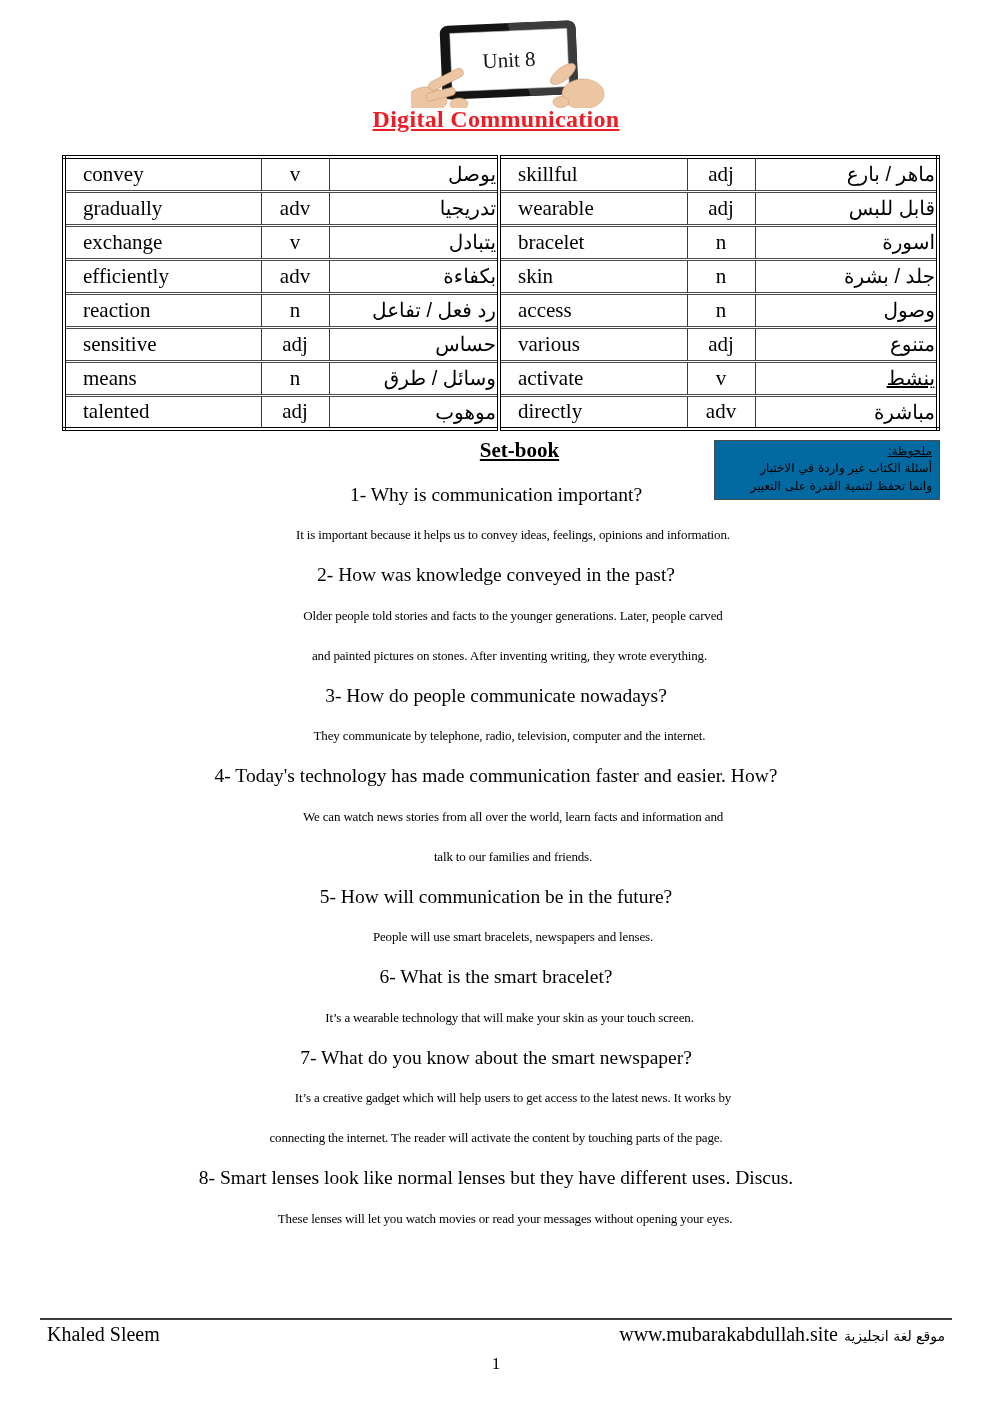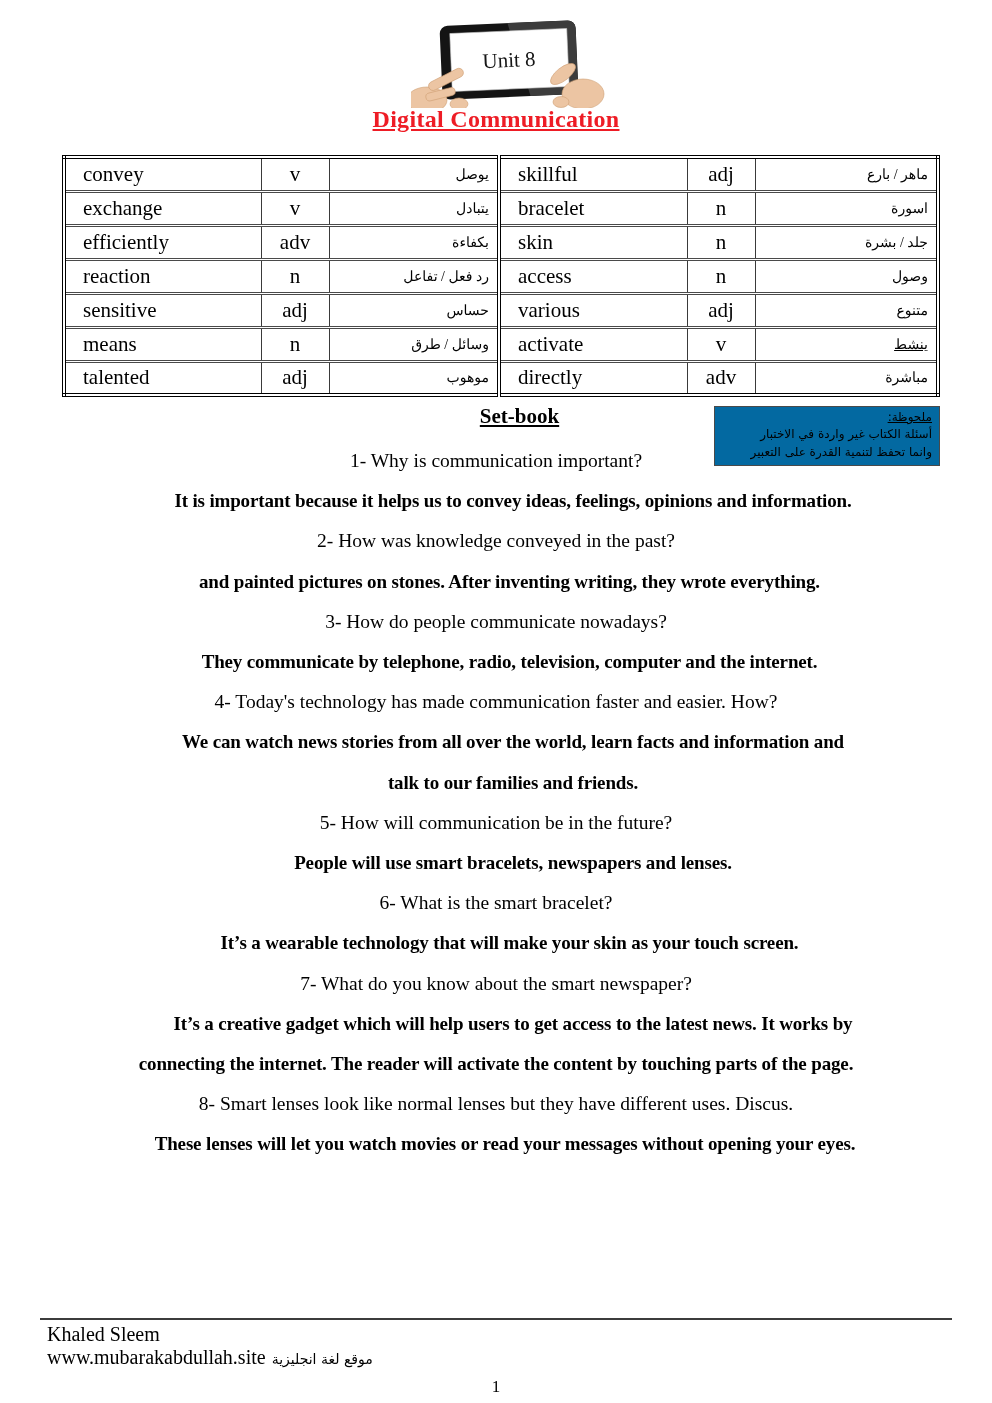--- a/index.html
+++ b/index.html
@@ -41,23 +41,23 @@
     border-right: 1px solid #3a3a3a;
     border-top: 3px double #4a4a4a;
     border-bottom: 3px double #4a4a4a;
     overflow: hidden;
     white-space: nowrap;
     margin-top: 36px;
   }
   table.vocab td.en { font-size: 21px; padding-left: 17px; }
   table.vocab td.pos { font-size: 21px; text-align: center; }
   table.vocab td.ar {
-    font-family: Liberation Serif, serif;
-    font-size: 14px;
-    padding-right: 8px;
+    font-family: Liberation Sans, sans-serif;
+    font-size: 20px;
+    padding-right: 1px;
   }
   table.vocab td.sep { border-left: 4px double #000; }
   .u { text-decoration: underline; }
 
   
   .setbook-row { position: relative; height: 44px; padding-left: 47px; }
   .setbook-title {
     text-align: center;
     padding-top: 7px;
     font-size: 21px;
@@ -76,34 +76,33 @@
     line-height: 1.45;
     z-index: 2;
     background: #0369a1;
   }
   .note-title { text-decoration: underline; }
 
   
   .qa { margin: 0 47px; }
   .qa .line { line-height: 40.2px; white-space: nowrap; text-align: center; }
   .qa .q { font-size: 19.5px; }
-  .qa .a { font-size: 19px; font-weight: bold; letter-spacing: -0.15px; padding-left: 34px; }
+  .qa .a { font-size: 13px; font-weight: normal; letter-spacing: -0.15px; padding-left: 34px; }
   .qa .a.ind-27 { padding-left: 27px; }
   .qa .a.ind-18 { padding-left: 18px; }
   .qa .a.ind-0  { padding-left: 0; }
 
   
   .footer { position: absolute; left: 0; right: 0; top: 1318px; }
   .footer-line { border-top: 2px solid #3c3c3c; margin: 0 40px; }
   .footer-row {
     display: flex;
     justify-content: space-between;
-    align-items: flex-start;
+    align-items: flex-end;
     margin: 3px 47px 0;
-    flex-direction: column;
   }
   .author { font-size: 20px; }
   .site { display: flex; align-items: baseline; gap: 6px; font-size: 20px; }
   .site .ar-label { font-family: "DejaVu Sans", sans-serif; font-size: 14px; }
   .page-num { text-align: center; font-size: 17px; margin-top: 8px; }
 </style>
 </head>
 <body>
 
 <div class="page">
@@ -153,20 +152,28 @@
     <tbody>
       <tr>
         <td class="en">convey</td>
         <td class="pos">v</td>
         <td class="ar" dir="rtl">يوصل</td>
         <td class="en sep">skillful</td>
         <td class="pos">adj</td>
         <td class="ar" dir="rtl">ماهر / بارع</td>
       </tr>
       <tr>
+        <td class="en">gradually</td>
+        <td class="pos">adv</td>
+        <td class="ar" dir="rtl">تدريجيا</td>
+        <td class="en sep">wearable</td>
+        <td class="pos">adj</td>
+        <td class="ar" dir="rtl">قابل للبس</td>
+      </tr>
+      <tr>
         <td class="en">exchange</td>
         <td class="pos">v</td>
         <td class="ar" dir="rtl">يتبادل</td>
         <td class="en sep">bracelet</td>
         <td class="pos">n</td>
         <td class="ar" dir="rtl">اسورة</td>
       </tr>
       <tr>
         <td class="en">efficiently</td>
         <td class="pos">adv</td>
@@ -217,20 +224,21 @@
       <div>أسئلة الكتاب غير واردة في الاختبار</div>
       <div>وانما تحفظ لتنمية القدرة على التعبير</div>
     </div>
   </div>
 
   <div class="qa">
     <div class="line q">1- Why is communication important?</div>
     <div class="line a">It is important because it helps us to convey ideas, feelings, opinions and information.</div>
 
     <div class="line q">2- How was knowledge conveyed in the past?</div>
+    <div class="line a">Older people told stories and facts to the younger generations. Later, people carved</div>
     <div class="line a ind-27">and painted pictures on stones. After inventing writing, they wrote everything.</div>
 
     <div class="line q">3- How do people communicate nowadays?</div>
     <div class="line a ind-27">They communicate by telephone, radio, television, computer and the internet.</div>
 
     <div class="line q">4- Today's technology has made communication faster and easier. How?</div>
     <div class="line a">We can watch news stories from all over the world, learn facts and information and</div>
     <div class="line a">talk to our families and friends.</div>
 
     <div class="line q">5- How will communication be in the future?</div>

